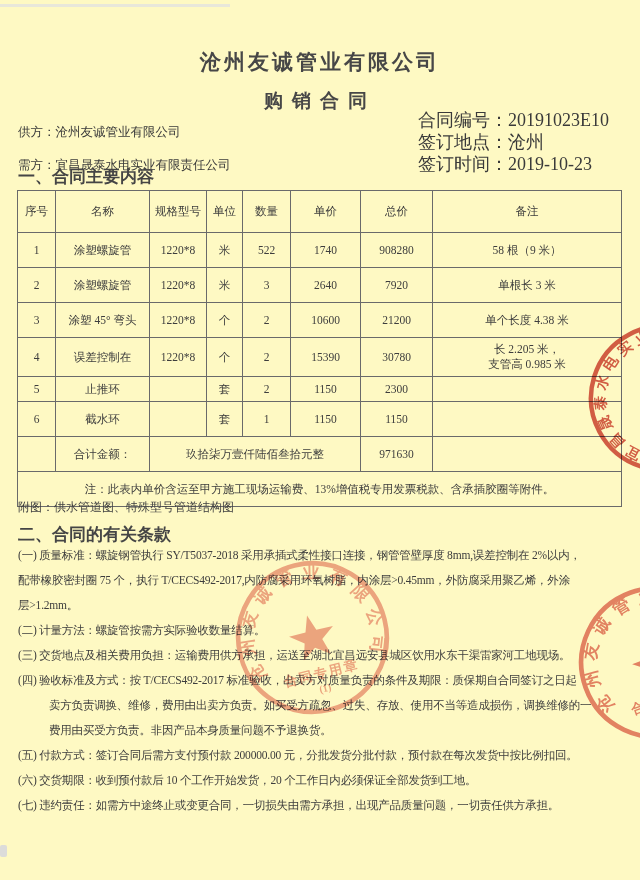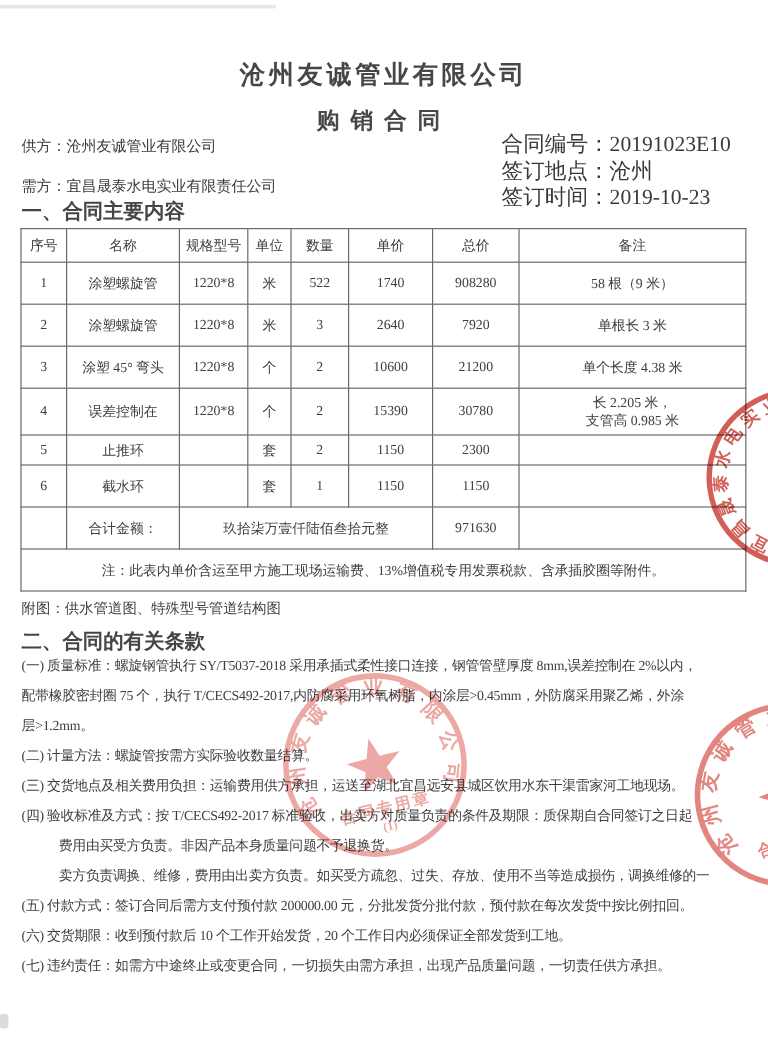--- a/index.html
+++ b/index.html
@@ -1,47 +1,47 @@
 <!DOCTYPE html>
 <html><head>
 <meta charset="utf-8">
 <style>
   html,body{margin:0;padding:0;background:#e9e9e9;}
   .page{
     position:relative;width:640px;height:880px;margin:0 auto;
-    background:#ffffff;overflow:hidden;
+    background:#fef9c3;overflow:hidden;
     font-family:"Liberation Serif","DejaVu Serif",serif;
     color:#3a3a3a;
   }
   .scan-streak{position:absolute;left:0;top:4px;width:230px;height:3px;background:#e2e2e0;opacity:.8;}
   .scan-smudge{position:absolute;left:0;top:845px;width:7px;height:12px;background:#dcdcda;border-radius:2px;}
 
   .title-company{position:absolute;left:0;top:48px;width:100%;text-align:center;
     font-size:21px;font-weight:700;letter-spacing:3px;color:#474747;}
   .title-doc{position:absolute;left:0;top:88px;width:100%;text-align:center;
     font-size:19px;font-weight:700;letter-spacing:9px;color:#474747;}
 
-  .meta-left{position:absolute;left:18px;top:114px;font-size:12.5px;}
+  .meta-left{position:absolute;left:18px;top:124px;font-size:12.5px;}
   .meta-left .row{height:16px;line-height:16px;}
   .meta-left .gap{height:17px;}
   .meta-right{position:absolute;left:418px;top:109px;font-size:18px;line-height:22px;}
   .section-head{position:absolute;left:18px;font-size:17px;font-weight:700;color:#454545;}
   .sec1{top:165px;}
   .sec2{top:523px;font-size:17px;}
 
   table.items{
     position:absolute;left:17px;top:190px;width:605px;
     border-collapse:collapse;table-layout:fixed;
     font-size:11.5px;color:#3d3d3d;
   }
   table.items th,table.items td{
     border:1px solid #6a6a6a;text-align:center;vertical-align:middle;
     padding:1px 2px;overflow:hidden;white-space:pre-line;font-weight:400;
   }
-  table.items thead tr{height:28px;}
+  table.items thead tr{height:42px;}
   table.items tbody tr:nth-child(1){height:35px;}
   table.items tbody tr:nth-child(2){height:35px;}
   table.items tbody tr:nth-child(3){height:35px;}
   table.items tbody tr:nth-child(4){height:39px;}
   table.items tbody tr:nth-child(5){height:25px;}
   table.items tbody tr:nth-child(6){height:35px;}
   tr.total-row{height:36px;}
   tr.note-row{height:37px;}
   tr.note-row td{text-align:center;padding:2px 4px;font-size:11.5px;}
 
@@ -186,22 +186,22 @@
 
   <div class="section-head sec2">二、合同的有关条款</div>
 
   <div class="clauses" id="clauses">
       <div class="clause-line">(一) 质量标准：螺旋钢管执行 SY/T5037-2018 采用承插式柔性接口连接，钢管管壁厚度 8mm,误差控制在 2%以内，</div>
       <div class="clause-line">配带橡胶密封圈 75 个，执行 T/CECS492-2017,内防腐采用环氧树脂，内涂层&gt;0.45mm，外防腐采用聚乙烯，外涂</div>
       <div class="clause-line">层&gt;1.2mm。</div>
       <div class="clause-line">(二) 计量方法：螺旋管按需方实际验收数量结算。</div>
       <div class="clause-line">(三) 交货地点及相关费用负担：运输费用供方承担，运送至湖北宜昌远安县城区饮用水东干渠雷家河工地现场。</div>
       <div class="clause-line">(四) 验收标准及方式：按 T/CECS492-2017 标准验收，出卖方对质量负责的条件及期限：质保期自合同签订之日起</div>
+      <div class="clause-line indent">卖方负责调换、维修，费用由出卖方负责。如买受方疏忽、过失、存放、使用不当等造成损伤，调换维修的一</div>
       <div class="clause-line indent">费用由买受方负责。非因产品本身质量问题不予退换货。</div>
-      <div class="clause-line indent">卖方负责调换、维修，费用由出卖方负责。如买受方疏忽、过失、存放、使用不当等造成损伤，调换维修的一</div>
       <div class="clause-line">(五) 付款方式：签订合同后需方支付预付款 200000.00 元，分批发货分批付款，预付款在每次发货中按比例扣回。</div>
       <div class="clause-line">(六) 交货期限：收到预付款后 10 个工作开始发货，20 个工作日内必须保证全部发货到工地。</div>
       <div class="clause-line">(七) 违约责任：如需方中途终止或变更合同，一切损失由需方承担，出现产品质量问题，一切责任供方承担。</div>
     </div>
 
   <div class="stamp stamp-buyer" style="color:#cc4940;">
     <svg width="160" height="160" viewBox="0 0 160 160">
       <circle cx="80" cy="80" r="72" fill="none" stroke="currentColor" stroke-width="4.5"></circle>
       <path id="arcA" d="M 39,121 A 58 58 0 1 1 121,121" fill="none"></path>
       <text font-size="14.5" fill="currentColor"><textPath href="#arcA" startOffset="4" textLength="265" lengthAdjust="spacing">宜昌晟泰水电实业有限责任公司</textPath></text>

